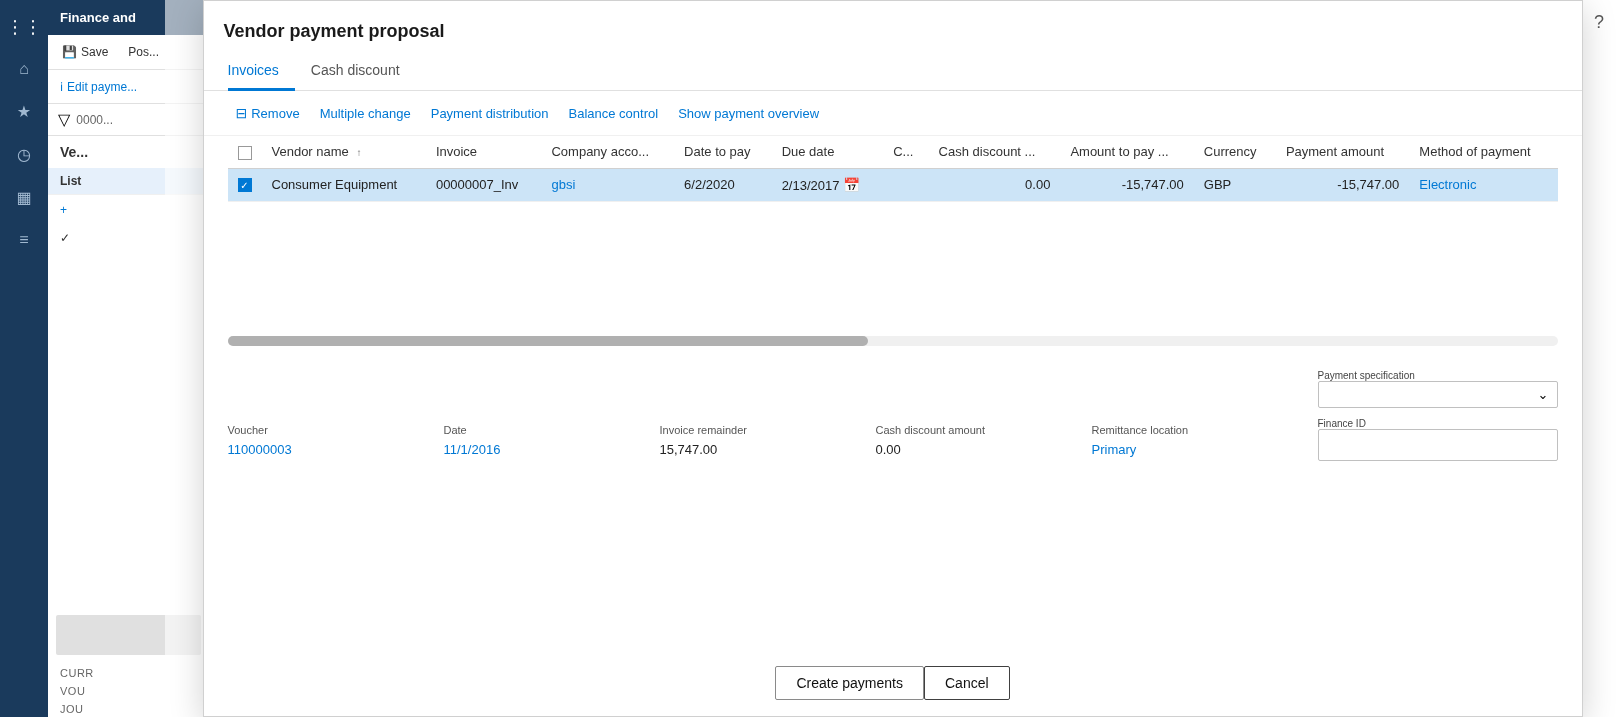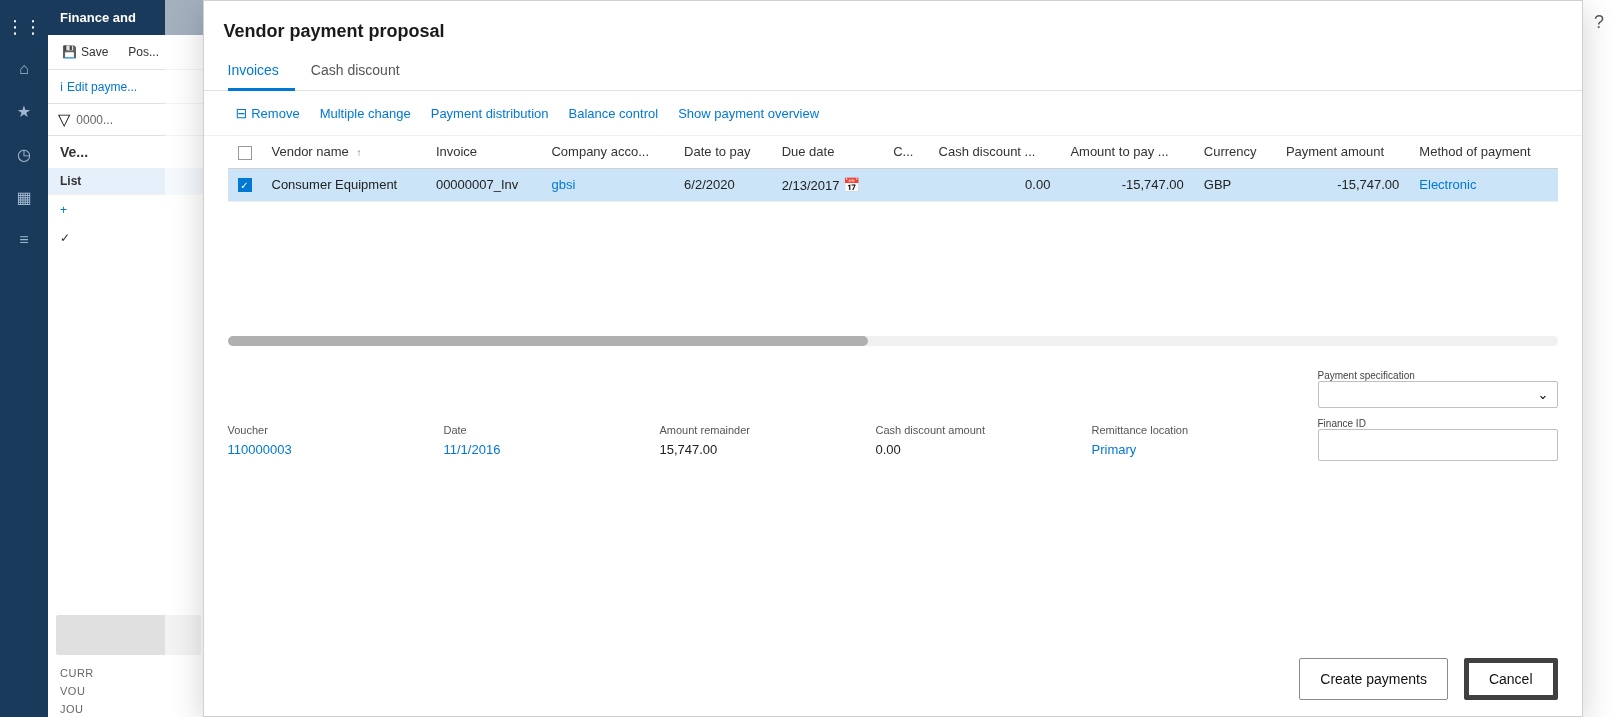--- a/index.html
+++ b/index.html
@@ -320,37 +320,37 @@
       font-size: 13px;
       background: #fff;
       height: 32px;
     }
 
     
     .dialog-footer {
       margin-top: auto;
       padding: 16px 24px;
       display: flex;
-      justify-content: flex-end;
-      gap: 16px;
+      justify-content: center;
+      gap: 0;
       border-top: none;
     }
     .btn-primary {
       background: #fff;
       border: 1px solid #8a8a8a;
       color: #111;
       padding: 8px 20px;
       font-size: 14px;
       cursor: pointer;
       border-radius: 2px;
       font-weight: 500;
     }
     .btn-secondary {
       background: #fff;
-      border: 5px solid #404040;
+      border: 1px solid #404040;
       color: #111;
       padding: 8px 20px;
       font-size: 14px;
       cursor: pointer;
       border-radius: 2px;
     }
 
     
     .help-icon {
       position: fixed;
@@ -545,21 +545,21 @@
           <span class="detail-label">Voucher</span>
           <span class="detail-value">110000003</span>
         </div>
 
         <div class="detail-field detail-field-wide">
           <span class="detail-label">Date</span>
           <span class="detail-value">11/1/2016</span>
         </div>
 
         <div class="detail-field detail-field-wide">
-          <span class="detail-label">Amount remainder</span>
+          <span class="detail-label">Invoice remainder</span>
           <span class="detail-value static">15,747.00</span>
         </div>
 
         <div class="detail-field detail-field-wide">
           <span class="detail-label">Cash discount amount</span>
           <span class="detail-value static">0.00</span>
         </div>
 
         <div class="detail-field detail-field-wide">
           <span class="detail-label">Remittance location</span>

